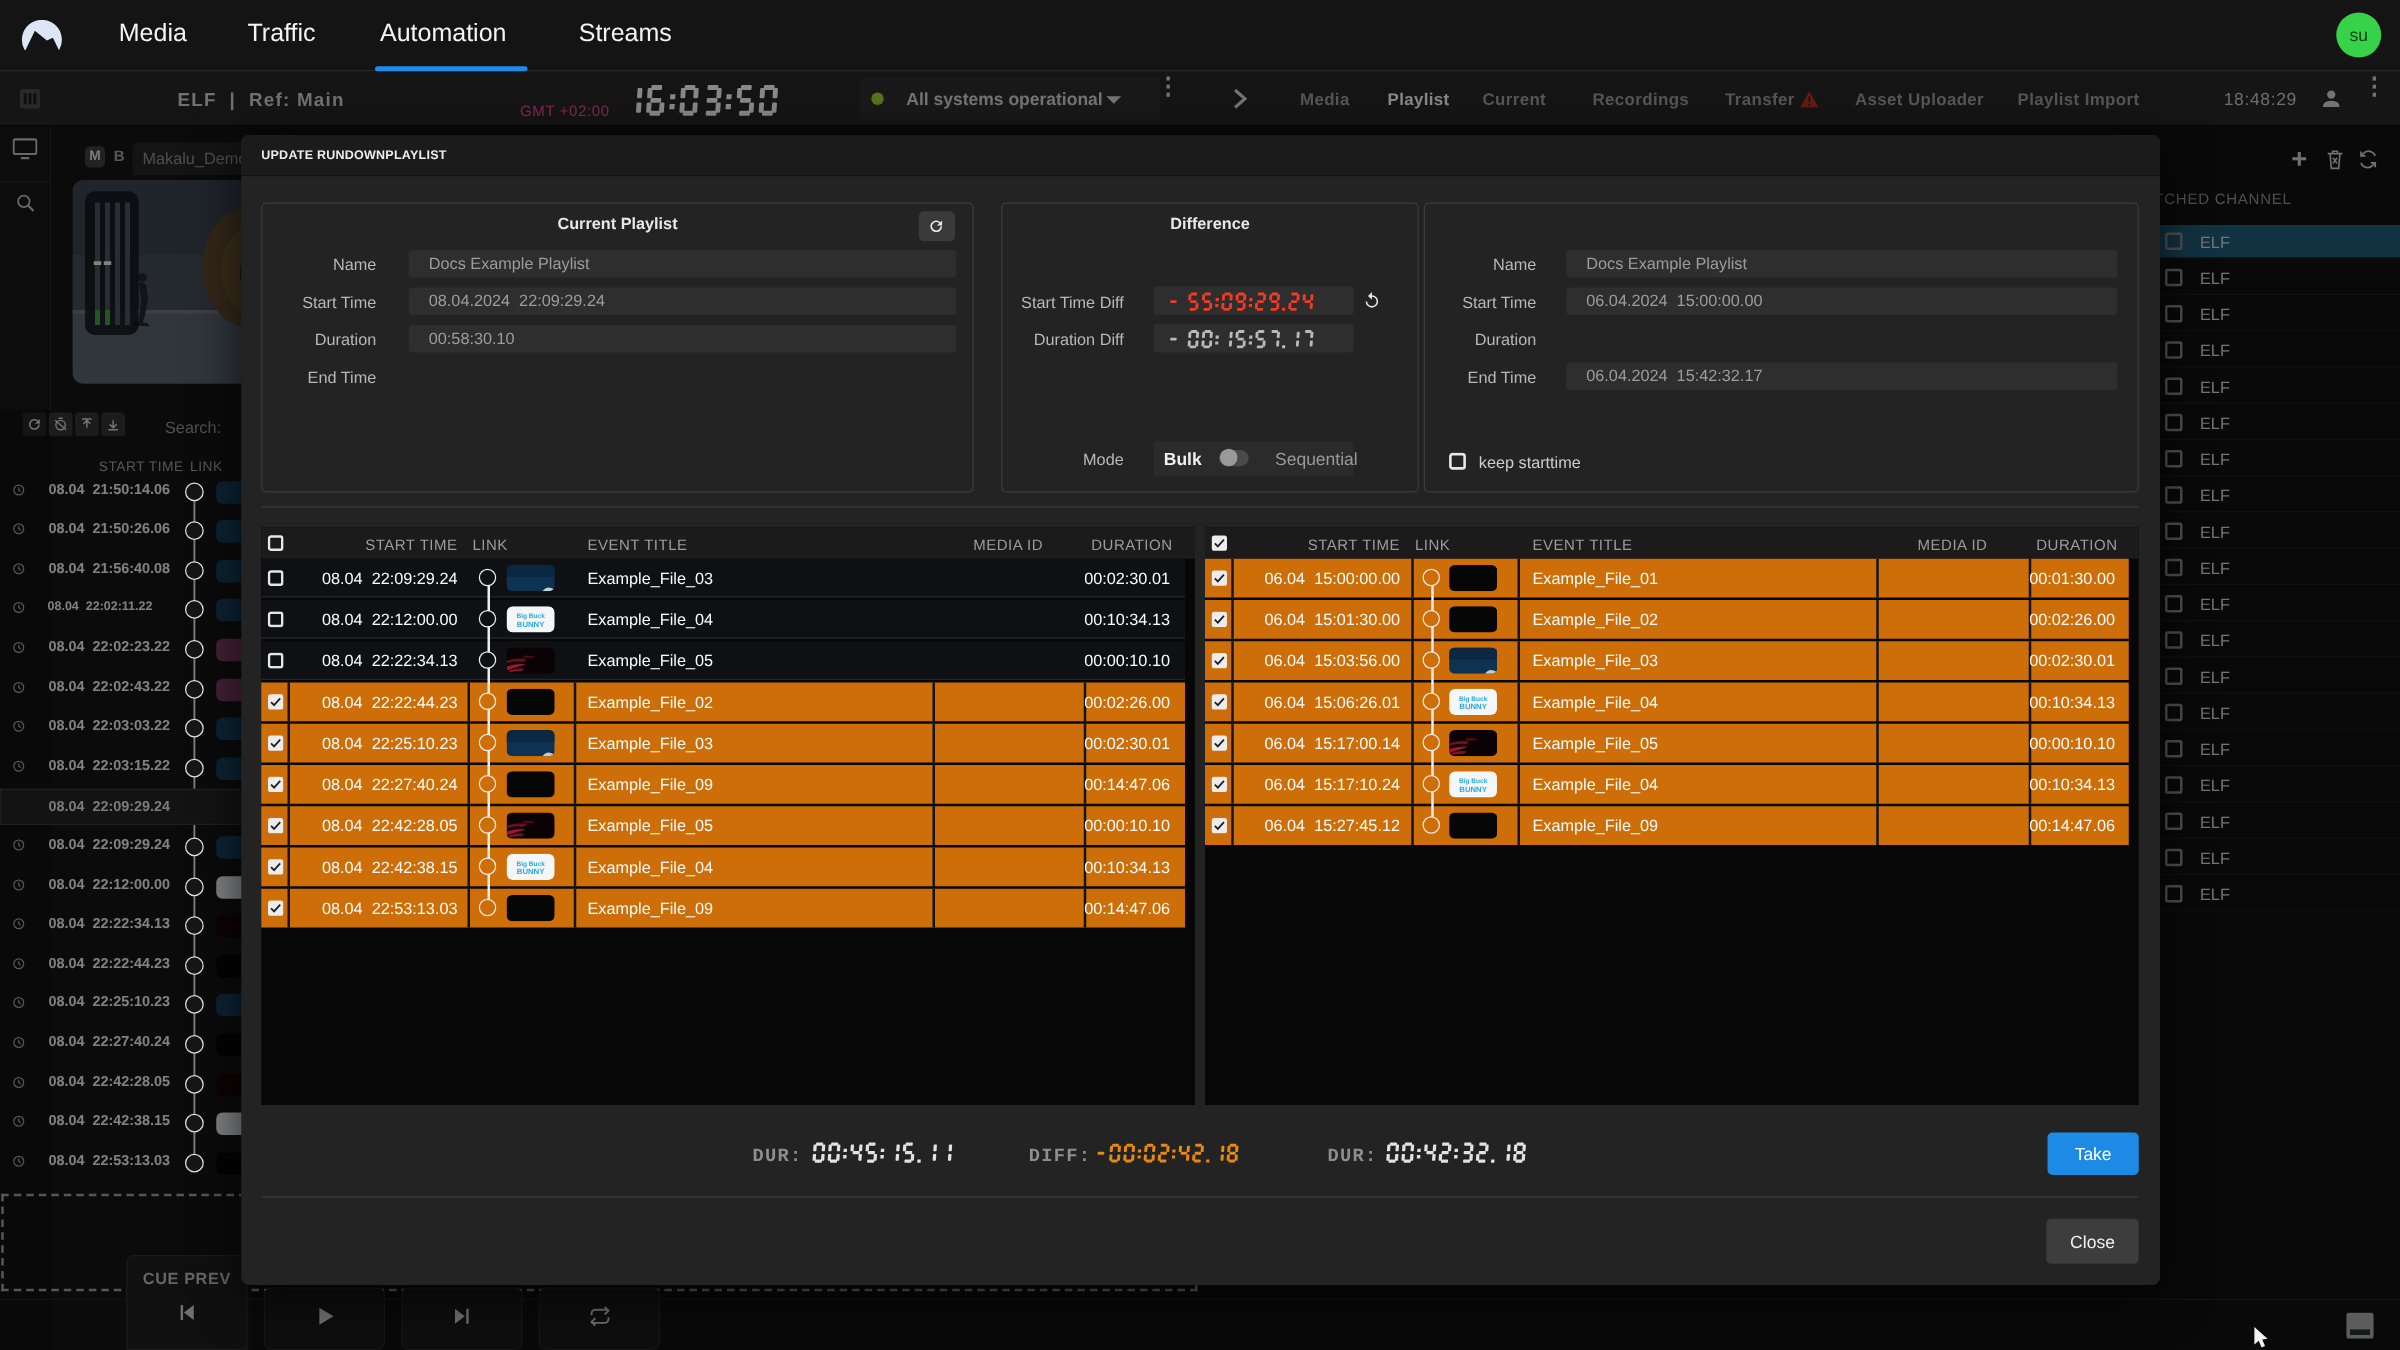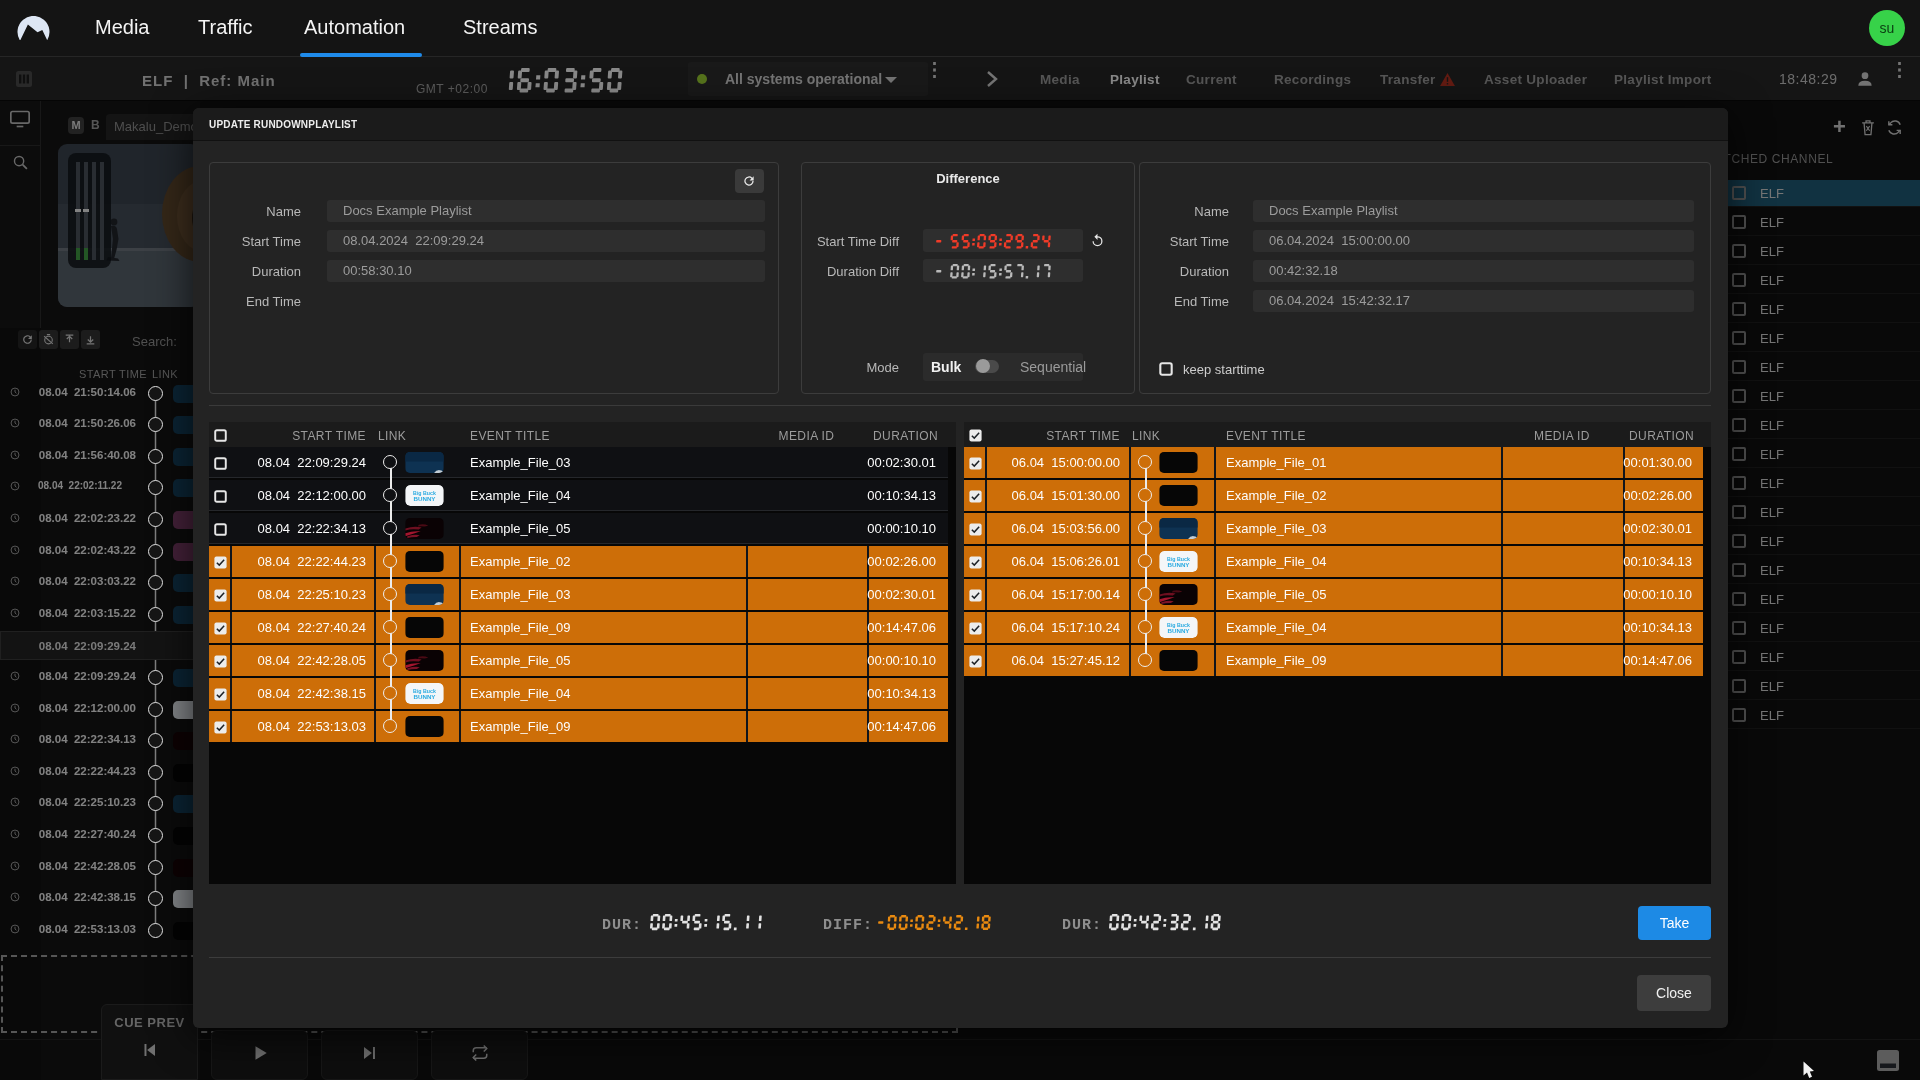--- a/index.html
+++ b/index.html
@@ -8,21 +8,21 @@
 <div class="abs" style="width:1920px;height:1080px;left:0;top:0">
 <div class="abs" style="left:0;top:57px;width:1920px;height:1023px;background:#101010">
 <div class="abs" style="left:0;top:0;width:1920px;height:44px;background:#262626;border-bottom:1px solid #0a0a0a">
 <svg class="abs" style="left:16px;top:14px" width="16" height="16" viewBox="0 0 16 16">
           <rect x="0" y="0" width="16" height="16" rx="2.5" fill="#4a4a4a"></rect>
           <rect x="3" y="3.5" width="2.4" height="9" fill="#1c1c1c"></rect>
           <rect x="6.8" y="3.5" width="2.4" height="9" fill="#1c1c1c"></rect>
           <rect x="10.6" y="3.5" width="2.4" height="9" fill="#1c1c1c"></rect>
         </svg>
 <div class="abs" style="left:142px;top:15px;font-size:15px;font-weight:bold;color:#c9c9c9;letter-spacing:1px">ELF&nbsp; | &nbsp;Ref: Main</div>
-<div class="abs" style="left:416px;top:25px;font-size:12px;color:#a3a3a3;letter-spacing:0.5px">GMT +02:00</div>
+<div class="abs" style="left:416px;top:25px;font-size:12px;color:#ec4899;letter-spacing:0.5px">GMT +02:00</div>
 <div style="position:absolute;left:500px;top:11px"><svg width="130" height="24" viewBox="0 0 130 24" style="overflow:visible">
             <g fill="#f5f5f5" transform="skewX(-4)">
               <g transform="translate(0.0,0)">
                 <rect x="10.3" y="2.4" width="3.9" height="8.2" rx="1.0"></rect>
                 <rect x="10.3" y="13.9" width="3.9" height="8.2" rx="1.0"></rect>
               </g>
               <g transform="translate(18.4,0)">
                 <rect x="2.8" y="0.0" width="8.6" height="3.9" rx="1.0"></rect>
                 <rect x="0.0" y="2.4" width="3.9" height="8.2" rx="1.0"></rect>
                 <rect x="2.8" y="10.3" width="8.6" height="3.9" rx="1.0"></rect>
@@ -394,20 +394,21 @@
 <div class="abs" style="left:198px;top:16px;font-size:20px;color:#f4f4f4">Traffic</div>
 <div class="abs" style="left:304px;top:16px;font-size:20px;color:#f4f4f4">Automation</div>
 <div class="abs" style="left:463px;top:16px;font-size:20px;color:#f4f4f4">Streams</div>
 <div class="abs" style="left:300px;top:53px;width:122px;height:4px;background:#1f8bea;border-radius:2px"></div>
 <div class="abs" style="left:1869px;top:10px;width:36px;height:36px;border-radius:50%;background:#37d249;color:#0b3d12;font-size:14px;text-align:center;line-height:36px">su</div>
 </div>
 <div class="abs" style="left:193px;top:108px;width:1535px;height:920px;background:#232323;border-radius:6px;box-shadow:0 8px 40px rgba(0,0,0,0.7)">
 <div class="abs" style="left:0;top:0;width:1535px;height:33px;background:#1b1b1b;border-radius:6px 6px 0 0;border-bottom:1px solid #111"></div>
 <div class="abs" style="left:16px;top:11px;font-size:10px;font-weight:bold;color:#ededed;letter-spacing:0.2px">UPDATE RUNDOWNPLAYLIST</div>
 <div class="abs" style="left:16px;top:54px;width:570px;height:232px;border:1px solid #3c3c3c;border-radius:4px"></div>
+<div class="abs" style="left:16px;top:63px;width:570px;text-align:center;font-size:13px;font-weight:bold;color:#e8e8e8">Current Playlist</div>
 <div class="abs" style="left:542px;top:61px;width:29px;height:24px;background:#3a3a3a;border-radius:4px"></div>
 <div class="abs" style="left:549px;top:66px"><svg width="14" height="14" viewBox="0 0 24 24" fill="#e8e8e8">
           <path d="M17.65 6.35A8 8 0 1 0 20 12h-2.2a5.8 5.8 0 1 1-1.7-4.1L13 11h7V4z"></path>
         </svg></div>
 <div class="abs" style="left:0px;top:96px;width:108px;text-align:right;font-size:13px;color:#b8b8b8">Name</div>
 <div class="abs" style="left:134px;top:92px;width:438px;height:22px;background:#2e2e2e;border-radius:3px;font-size:13px;color:#9c9c9c;line-height:22px;padding-left:16px">Docs Example Playlist</div>
 <div class="abs" style="left:0px;top:126px;width:108px;text-align:right;font-size:13px;color:#b8b8b8">Start Time</div>
 <div class="abs" style="left:134px;top:122px;width:438px;height:22px;background:#2e2e2e;border-radius:3px;font-size:13px;color:#9c9c9c;line-height:22px;padding-left:16px">08.04.2024&nbsp; 22:09:29.24</div>
 <div class="abs" style="left:0px;top:156px;width:108px;text-align:right;font-size:13px;color:#b8b8b8">Duration</div>
 <div class="abs" style="left:134px;top:152px;width:438px;height:22px;background:#2e2e2e;border-radius:3px;font-size:13px;color:#9c9c9c;line-height:22px;padding-left:16px">00:58:30.10</div>
@@ -568,21 +569,20 @@
 <div class="abs" style="left:738px;top:251px;font-size:14px;font-weight:bold;color:#f0f0f0">Bulk</div>
 <div class="abs" style="left:782px;top:252px;width:24px;height:13px;background:#4a4a4a;border-radius:7px"></div>
 <div class="abs" style="left:783px;top:251px;width:14px;height:14px;background:#9a9a9a;border-radius:50%"></div>
 <div class="abs" style="left:827px;top:251px;font-size:14px;color:#9a9a9a">Sequential</div>
 <div class="abs" style="left:946px;top:54px;width:572px;height:232px;border:1px solid #3c3c3c;border-radius:4px"></div>
 <div class="abs" style="left:928px;top:96px;width:108px;text-align:right;font-size:13px;color:#b8b8b8">Name</div>
 <div class="abs" style="left:1060px;top:92px;width:441px;height:22px;background:#2e2e2e;border-radius:3px;font-size:13px;color:#9c9c9c;line-height:22px;padding-left:16px">Docs Example Playlist</div>
 <div class="abs" style="left:928px;top:126px;width:108px;text-align:right;font-size:13px;color:#b8b8b8">Start Time</div>
 <div class="abs" style="left:1060px;top:122px;width:441px;height:22px;background:#2e2e2e;border-radius:3px;font-size:13px;color:#9c9c9c;line-height:22px;padding-left:16px">06.04.2024&nbsp; 15:00:00.00</div>
 <div class="abs" style="left:928px;top:156px;width:108px;text-align:right;font-size:13px;color:#b8b8b8">Duration</div>
-<div class="abs" style="left:1060px;top:152px;width:441px;height:22px;background:#2e2e2e;border-radius:3px;font-size:13px;color:#9c9c9c;line-height:22px;padding-left:16px">00:42:32.18</div>
 <div class="abs" style="left:928px;top:186px;width:108px;text-align:right;font-size:13px;color:#b8b8b8">End Time</div>
 <div class="abs" style="left:1060px;top:182px;width:441px;height:22px;background:#2e2e2e;border-radius:3px;font-size:13px;color:#9c9c9c;line-height:22px;padding-left:16px">06.04.2024&nbsp; 15:42:32.17</div>
 <div class="abs" style="left:966px;top:254px"><svg width="14" height="14" viewBox="0 0 16 16">
           <rect x="1.5" y="1.5" width="13" height="13" rx="2" fill="none" stroke="#e6e6e6" stroke-width="2.4"></rect>
         </svg></div>
 <div class="abs" style="left:990px;top:254px;font-size:13px;color:#cdcdcd">keep starttime</div>
 <div class="abs" style="left:16px;top:297px;width:1502px;height:1px;background:#3a3a3a"></div>
 <div class="abs" style="left:16px;top:314px;width:747px;height:462px;background:#070707"></div>
 <div class="abs" style="left:16px;top:314px;width:747px;height:25px;background:#1b1b1b"></div>
 <div class="abs" style="left:21px;top:320px"><svg width="13" height="13" viewBox="0 0 16 16">

